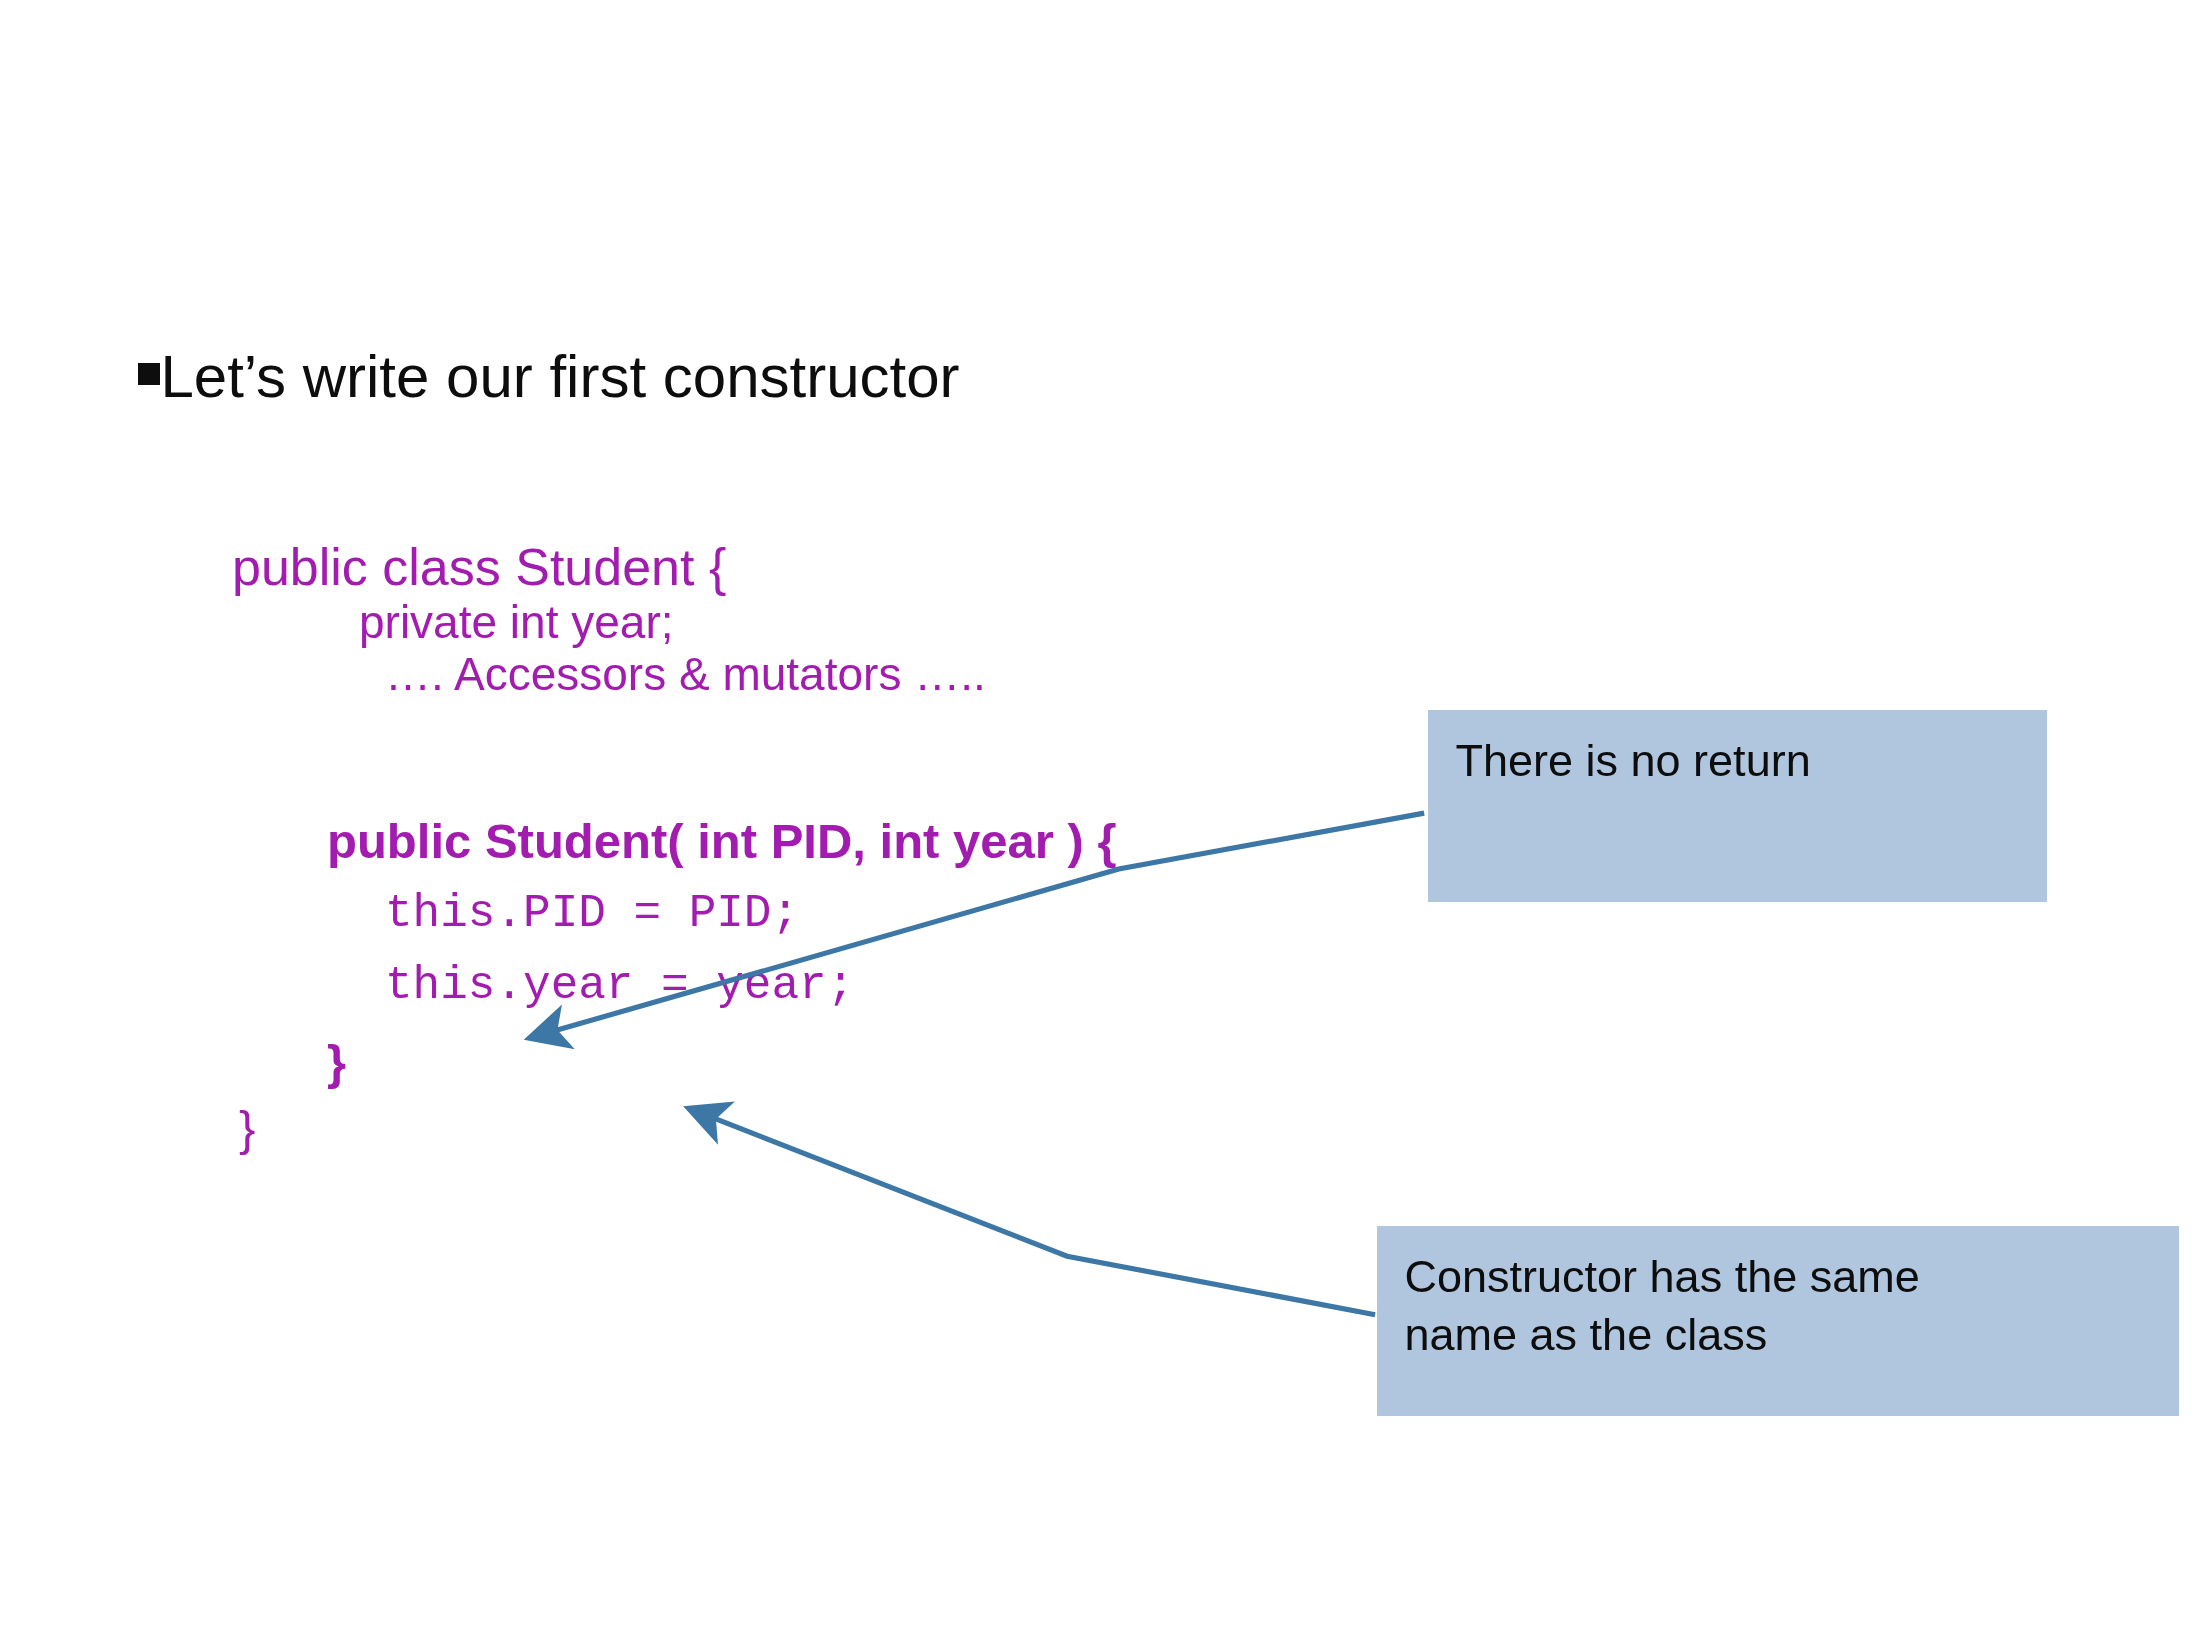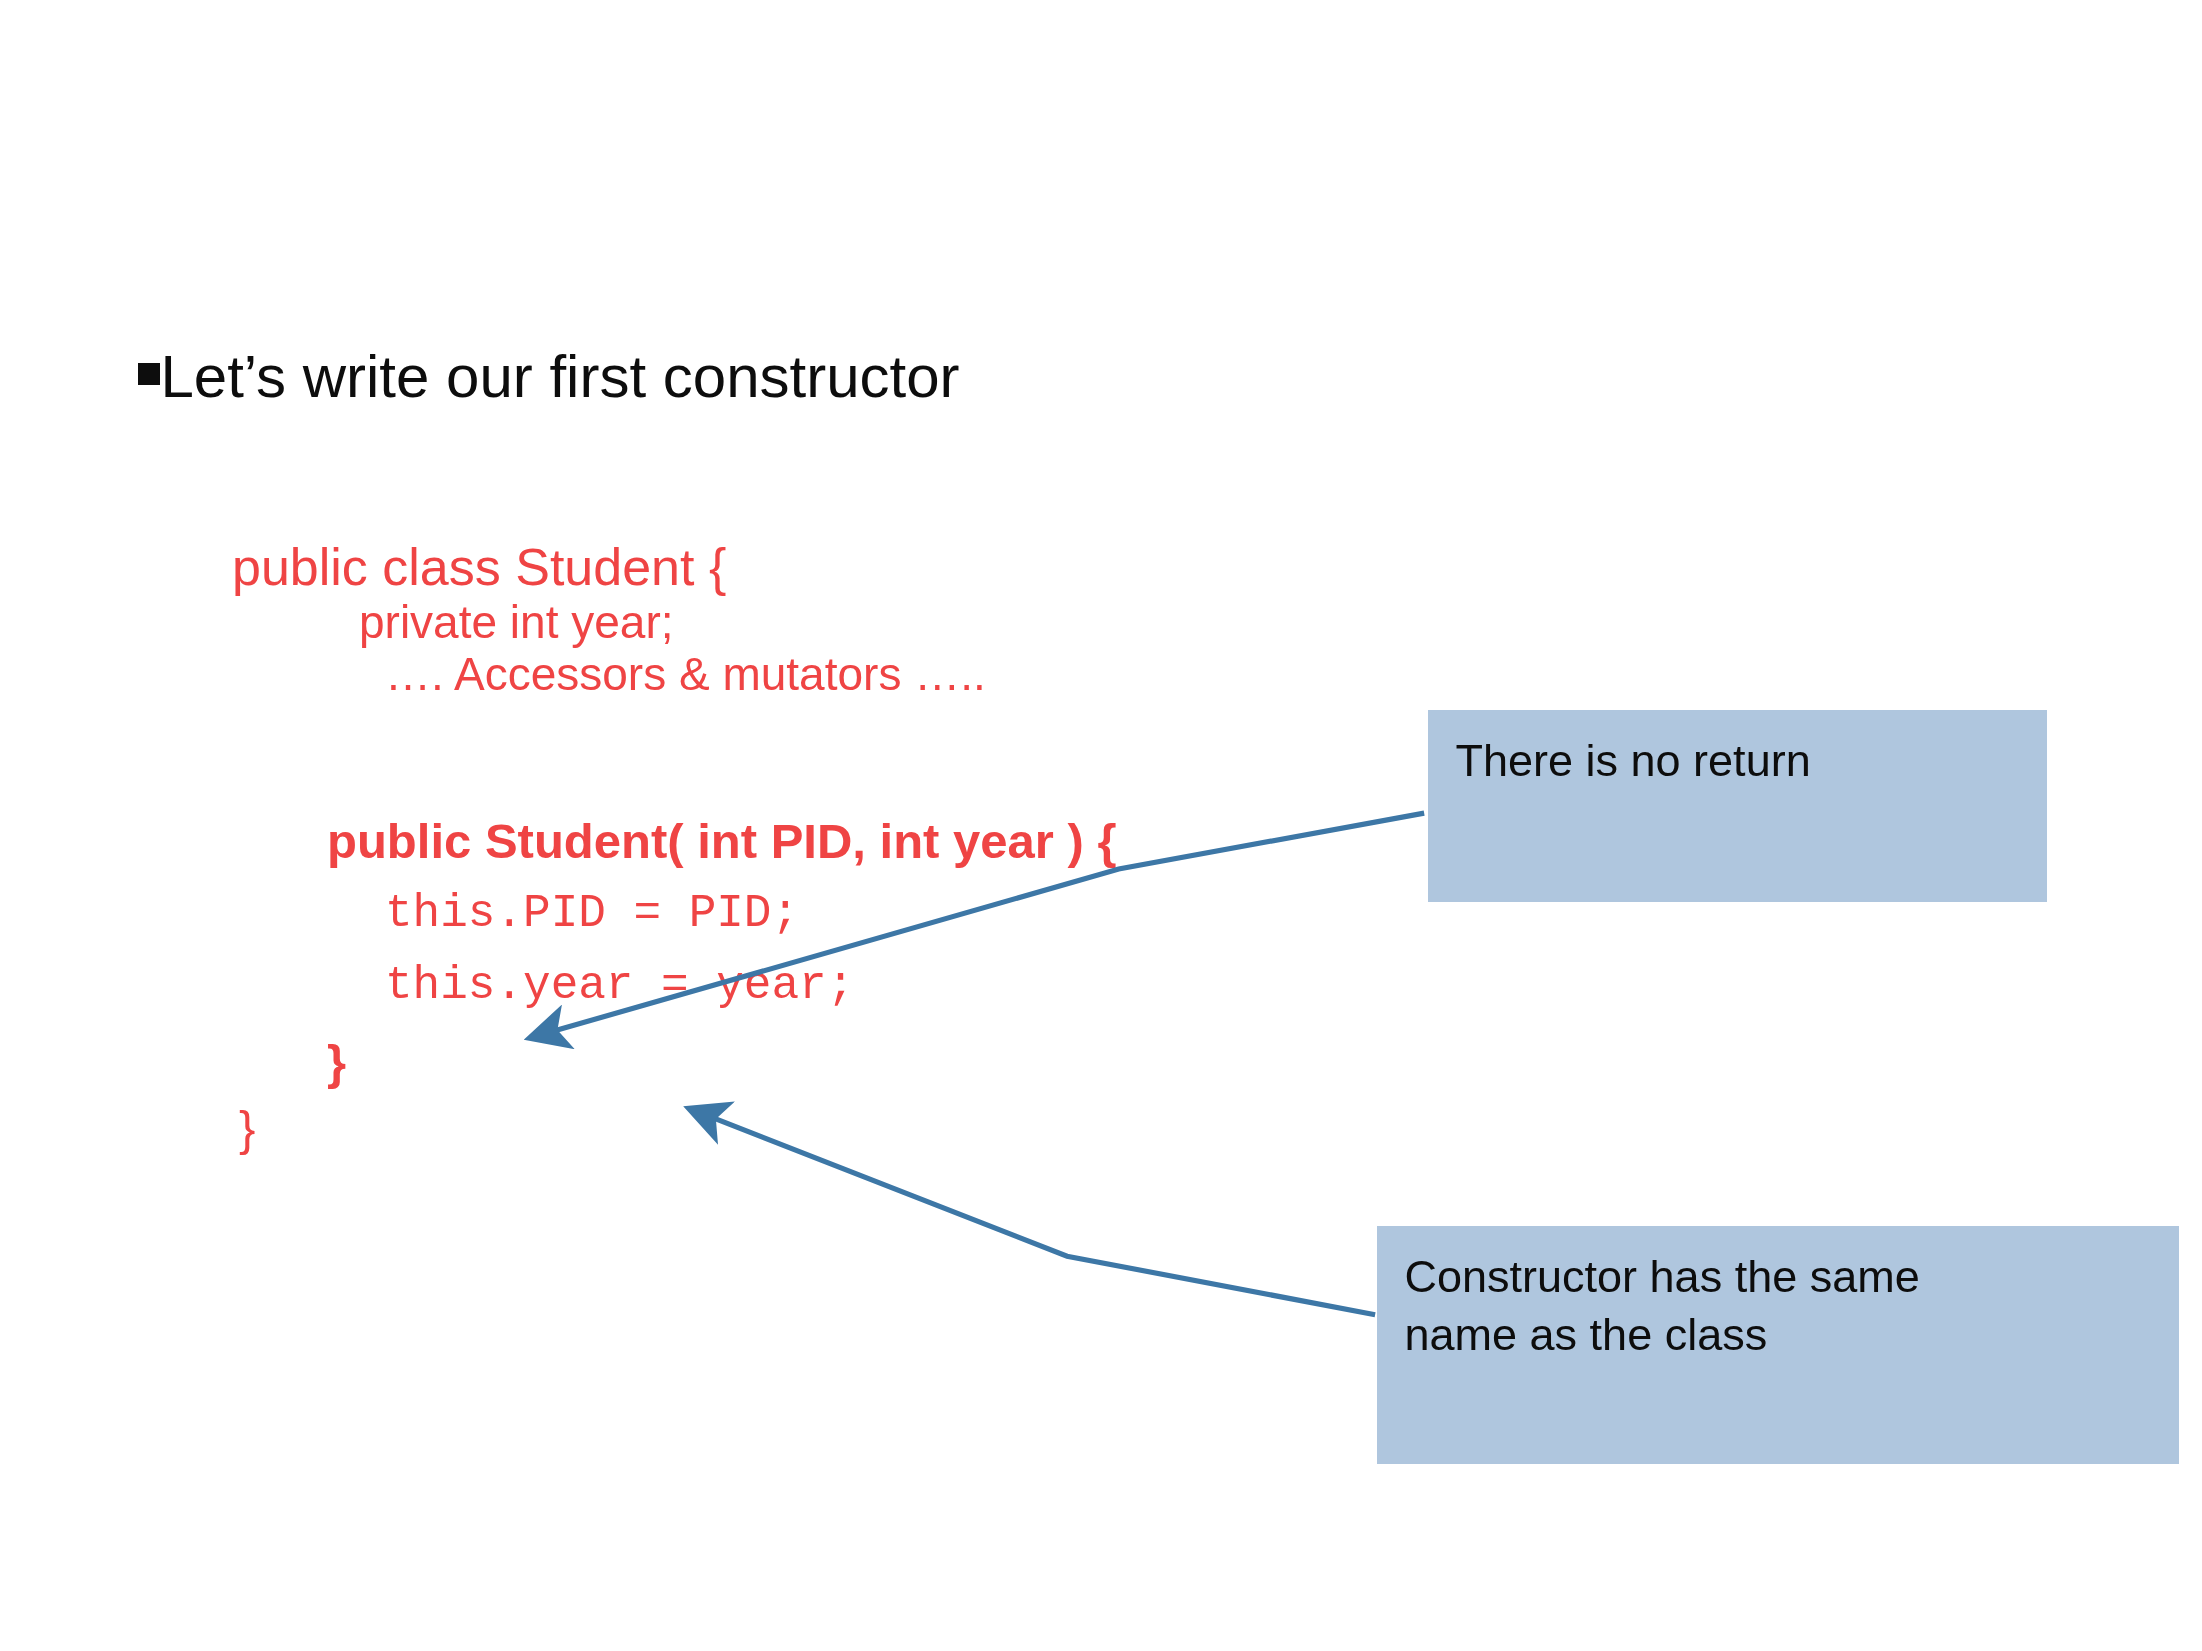--- a/index.html
+++ b/index.html
@@ -63,21 +63,21 @@
     position: absolute;
     left: 232px;
     top: 538px;
     color: #1A1AE0;
     font-family: "Liberation Sans", sans-serif;
   }
   .code-line {
     white-space: pre;
     font-size: 50px;
     line-height: 1.13;
-    color: #ef4444;
+    color: #a21caf;
   }
   .code-line.l0 { font-size: 52px; }
   .code-line.indent1 { padding-left: 127px; font-size: 46px; }
   .code-line.indent2 { padding-left: 153px; font-size: 46px; }
   .code-line.ctor {
     padding-left: 95px;
     font-weight: bold;
     font-size: 49px;
     margin-top: 113px;
   }
@@ -113,21 +113,21 @@
   #callout-return {
     left: 1428px;
     top: 710px;
     width: 619px;
     height: 192px;
   }
   #callout-name {
     left: 1377px;
     top: 1226px;
     width: 802px;
-    height: 238px;
+    height: 190px;
   }
   .callout-line { white-space: nowrap; }
 
   
   .arrows {
     position: absolute;
     left: 0;
     top: 0;
     width: 2203px;
     height: 1652px;

